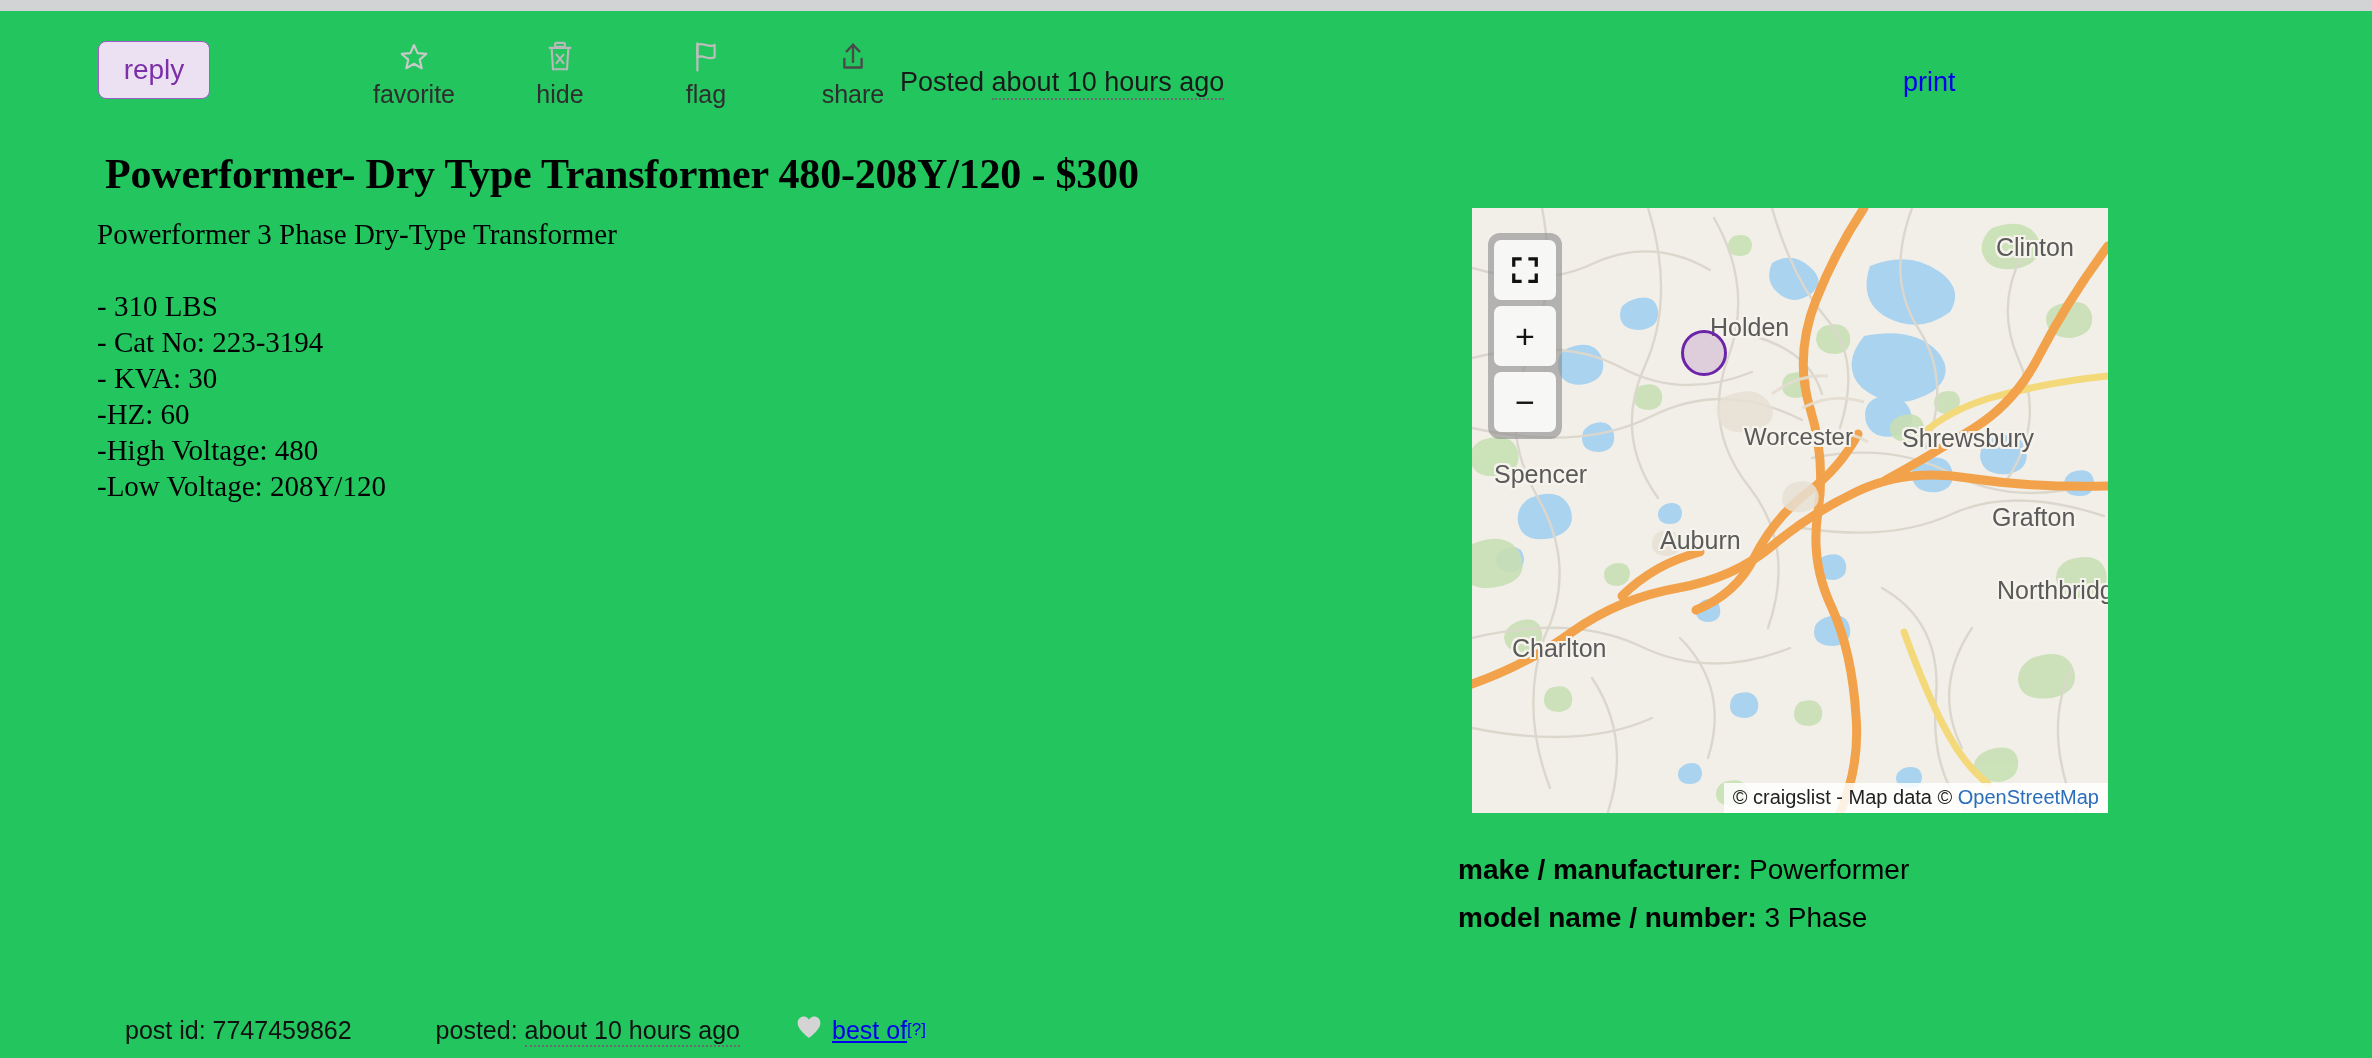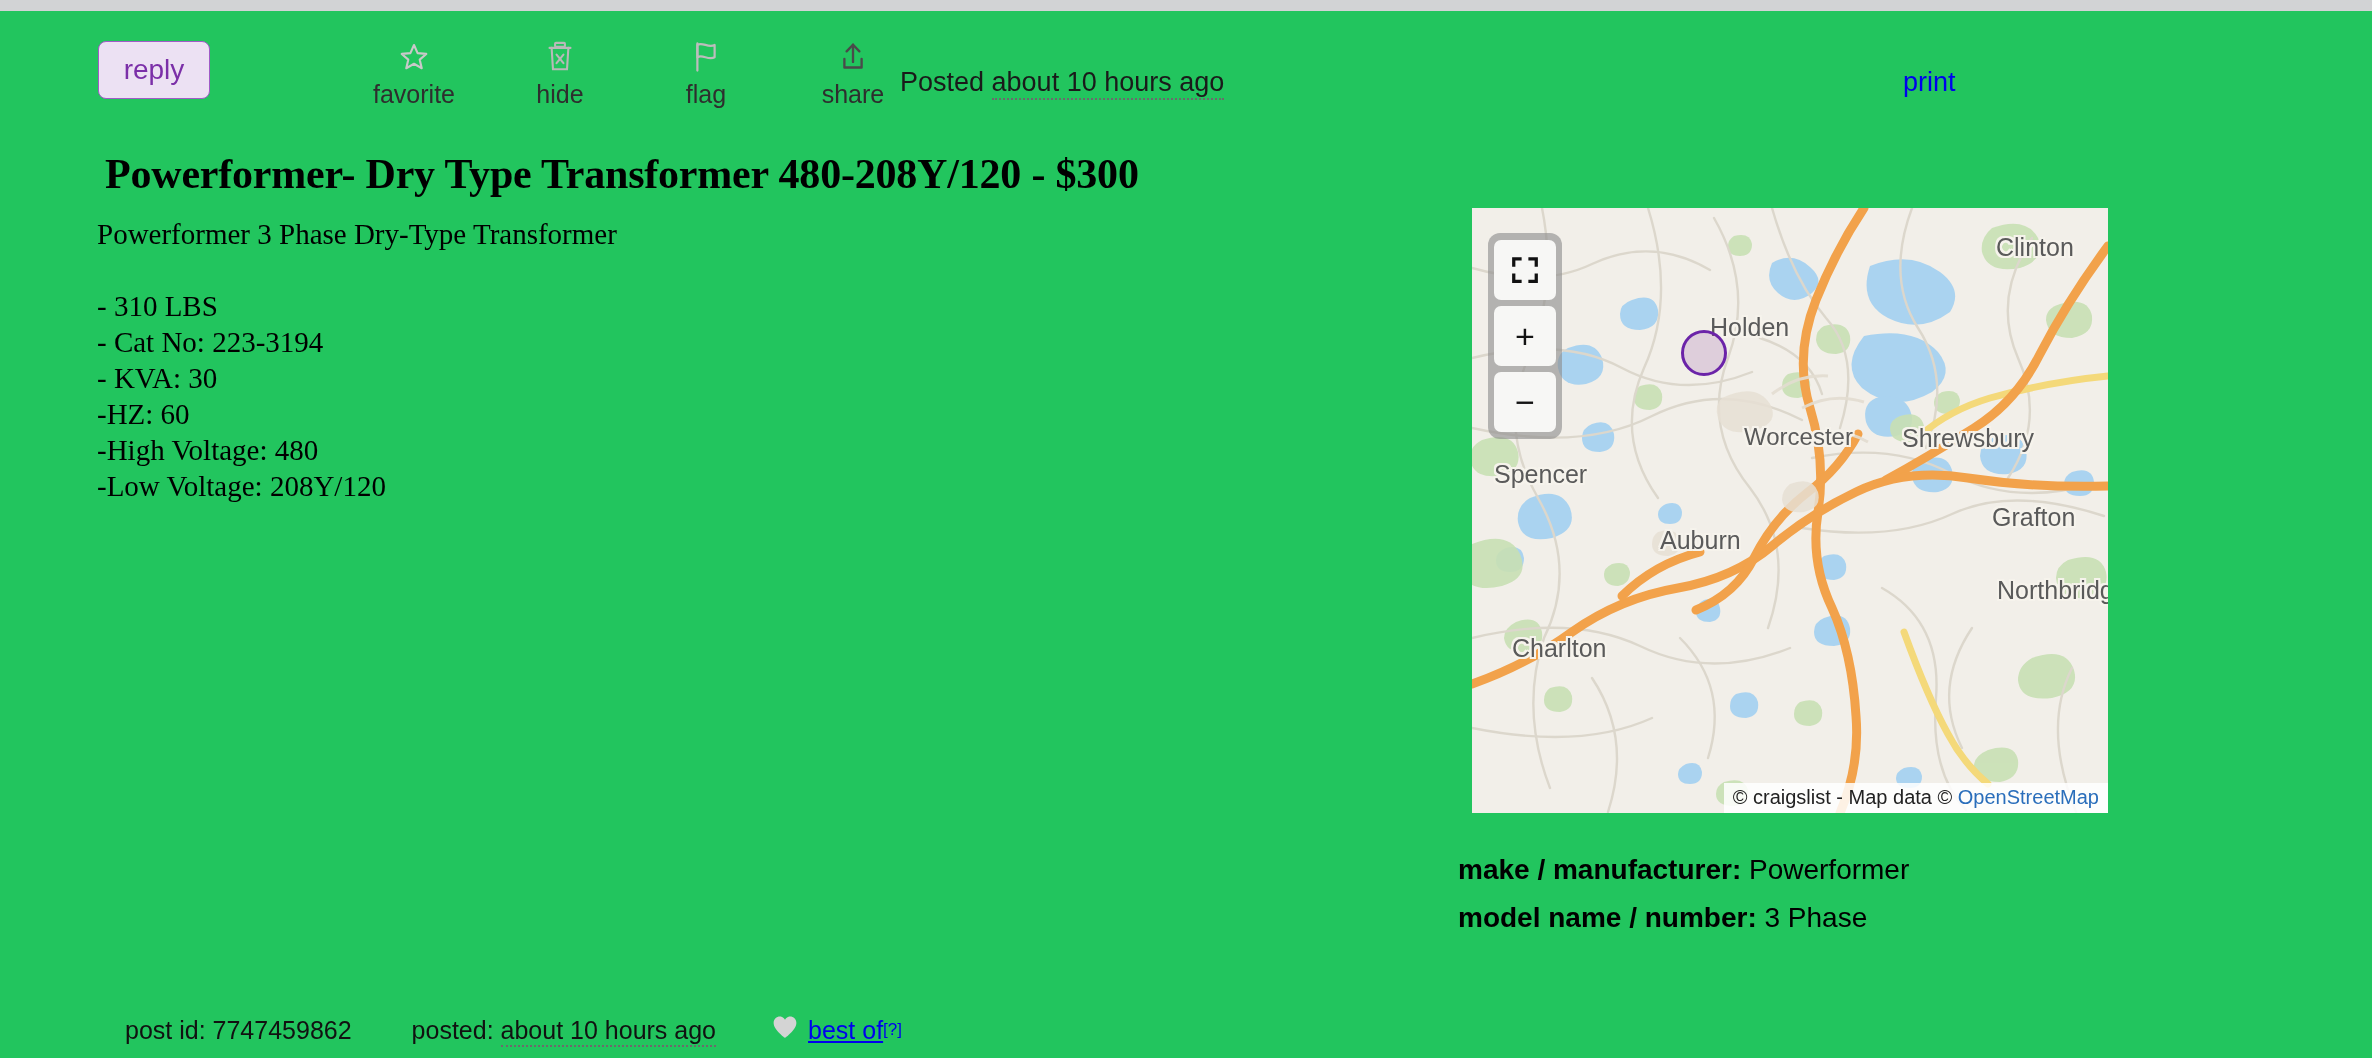--- a/index.html
+++ b/index.html
@@ -218,21 +218,21 @@
     position: absolute;
     left: 125px;
     top: 1003px;
     font-size: 25px;
     color: #111;
     font-family: "Liberation Sans", sans-serif;
     white-space: nowrap;
   }
   #footer .f-seg { display: inline-block; vertical-align: middle; }
   #post-id-seg { margin-right: 60px; }
-  #posted-seg { margin-right: 56px; }
+  #posted-seg { margin-right: 56px; margin-left: 24px; }
   #bestof-link {
     color: #0000ee;
     text-decoration: underline;
     cursor: pointer;
   }
   #bestof-help {
     color: #0000ee;
     font-size: 17px;
     vertical-align: super;
     cursor: pointer;

